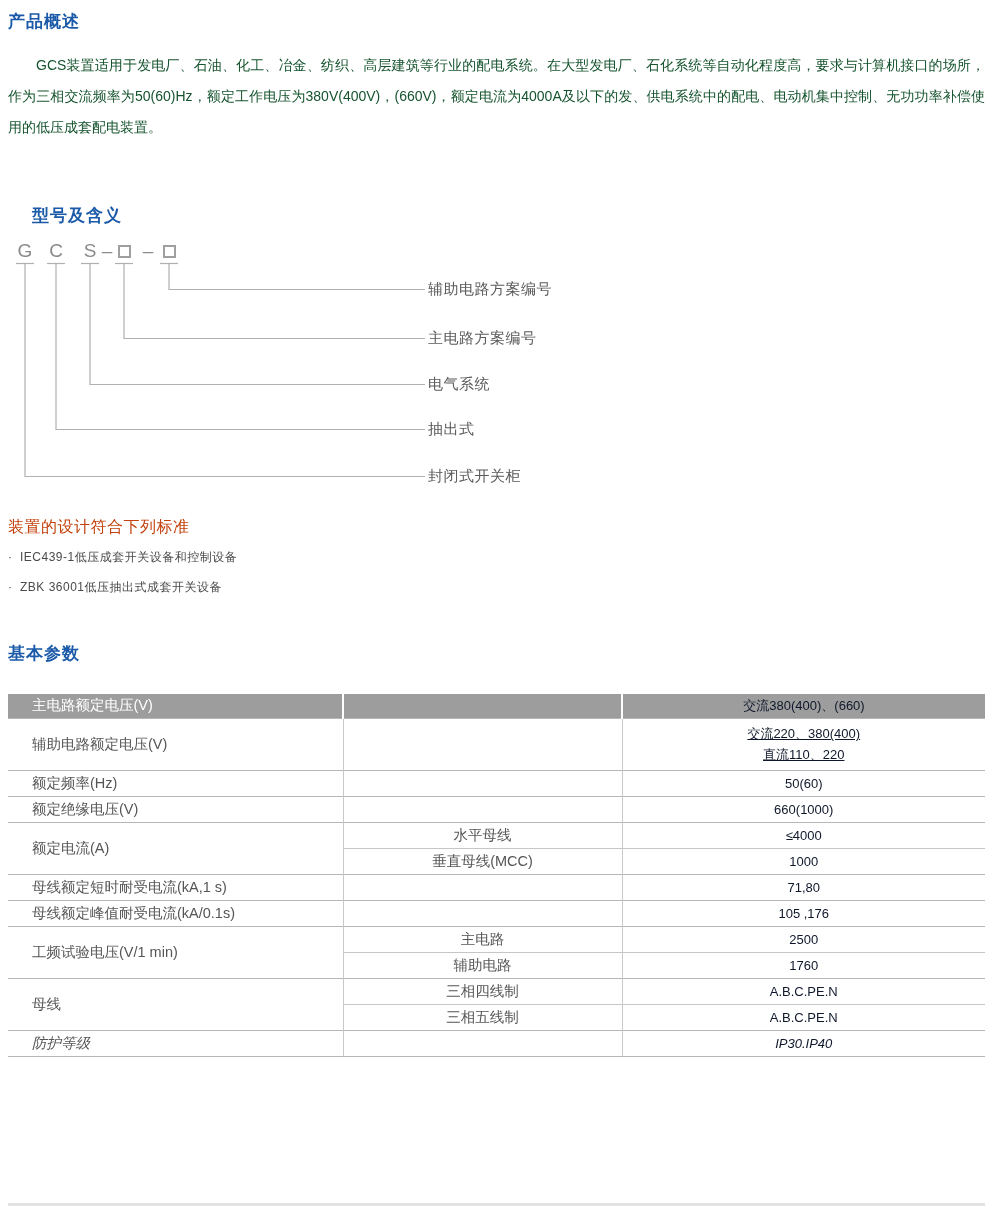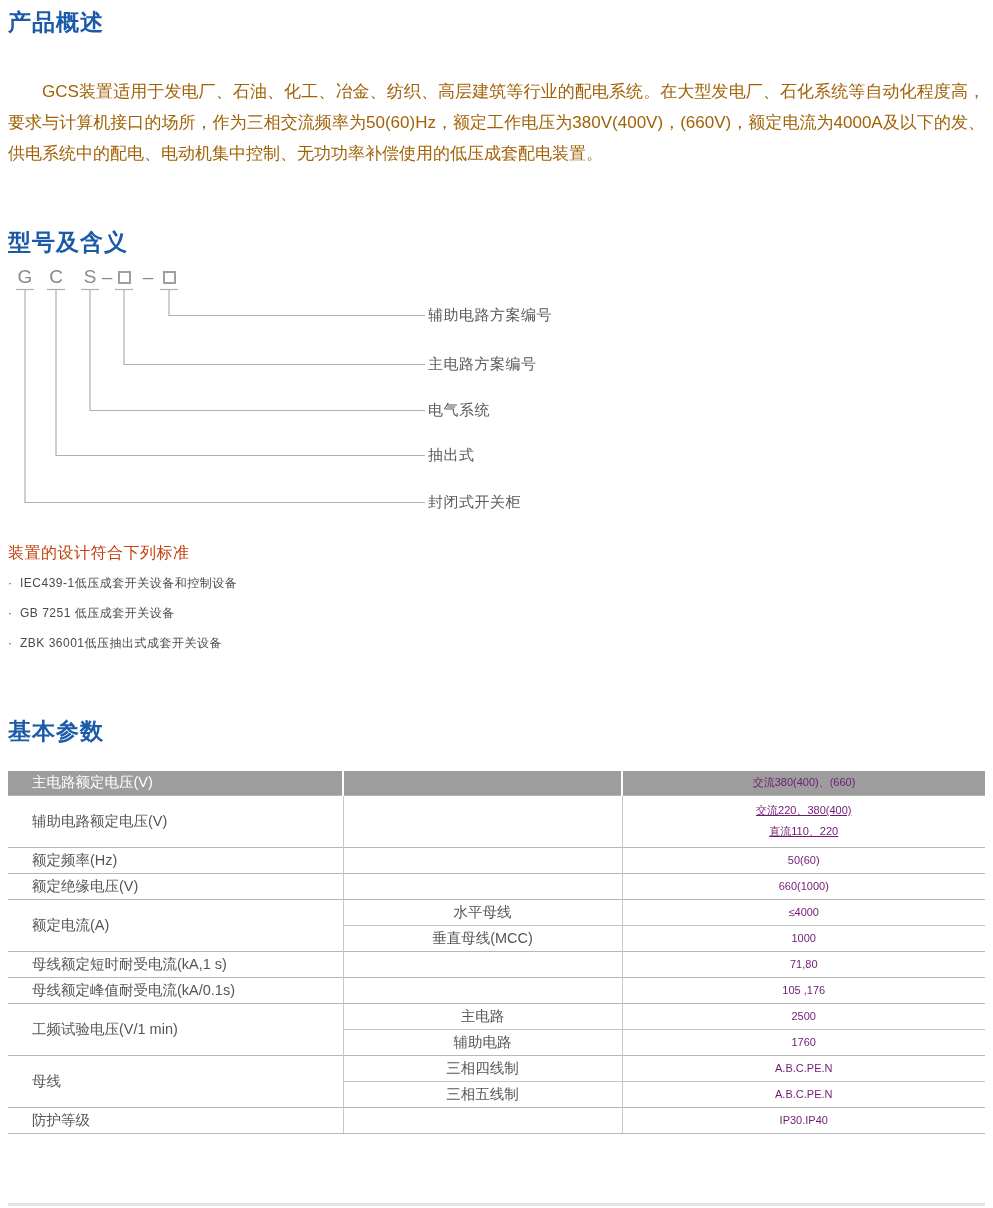--- a/index.html
+++ b/index.html
@@ -5,32 +5,32 @@
   * { margin: 0; padding: 0; box-sizing: border-box; }
   html, body { background: #ffffff; }
   body {
     width: 993px; height: 1208px; overflow: hidden;
     font-family: "Liberation Sans", sans-serif;
     position: relative;
   }
   .page { padding: 8px 8px 0 8px; width: 993px; }
 
   .section-heading {
-    font-size: 23px; line-height: 28px; font-weight: 600;
+    font-size: 17px; line-height: 28px; font-weight: 600;
     color: #1b5aa8; letter-spacing: 1px;
   }
   .h-overview  { margin-top: 0; }
-  .h-model     { margin-top: 59px; }
+  .h-model     { margin-top: 59px; margin-left: 24px; }
   .h-perf      { margin-top: 51px; }
-  .h-params    { margin-top: 63px; }
+  .h-params    { margin-top: 42px; }
 
   .overview-paragraph {
-    margin-top: 40px;
+    margin-top: 14px;
     width: 977px;
-    font-size: 17px; line-height: 31px; color: #a16207;
+    font-size: 14px; line-height: 31px; color: #14532d;
     text-indent: 2em; text-align: justify;
   }
 
   
   .model-diagram { position: relative; margin-top: 11px; height: 253px; width: 977px; }
   .code-glyph {
     position: absolute; top: 0; transform: translateX(-50%);
     font-size: 19px; line-height: 20px; color: #8a8a8a; letter-spacing: 0;
   }
   .code-box {
@@ -60,25 +60,25 @@
   .param-table col.c3 { width: 363px; }
   .param-table td { vertical-align: middle; }
   .param-table .head td {
     background: #9d9d9d; color: #ffffff; height: 24px;
     font-size: 14.5px;
   }
   .param-table .head td + td { border-left: 2px solid #ffffff; }
   .param-table .body-row td { border-top: 1px solid #b7b7b7; height: 26px; background: #ffffff; }
   .param-table .sub-split td { border-top: 1px solid #c6c6c6; }
   .param-table .tall td { height: 52px; }
-  .param-table .last td { border-bottom: 1px solid #b7b7b7; }
+  .param-table .last td { border-bottom: 1px solid #b7b7b7; font-style: italic; }
   .param-table td.lbl { text-align: left; padding-left: 24px; }
   .param-table td.mid, .param-table td.val { text-align: center; }
   .param-table .body-row td.mid, .param-table .body-row td.val { border-left: 1px solid #c9c9c9; }
-  .param-table td.val { font-size: 11px; color: #701a75; }
+  .param-table td.val { font-size: 13px; color: #0f172a; }
   .two-line { line-height: 21px; text-decoration: underline; }
 
   .footer-rule {
     position: absolute; left: 8px; top: 1203px; width: 977px; height: 3px;
     background: #e3e3e3;
   }
 </style>
 </head>
 <body>
 
@@ -115,21 +115,20 @@
 
     <div class="diagram-label" style="top:38px">辅助电路方案编号</div>
     <div class="diagram-label" style="top:87px">主电路方案编号</div>
     <div class="diagram-label" style="top:133px">电气系统</div>
     <div class="diagram-label" style="top:178px">抽出式</div>
     <div class="diagram-label" style="top:225px">封闭式开关柜</div>
   </div>
 
   <div class="perf-intro">装置的设计符合下列标准</div>
   <div class="perf-item"><span class="bullet">·</span><span>IEC439-1低压成套开关设备和控制设备</span></div>
-  <div class="perf-item"><span class="bullet">·</span><span>GB 7251 低压成套开关设备</span></div>
   <div class="perf-item"><span class="bullet">·</span><span>ZBK 36001低压抽出式成套开关设备</span></div>
 
   <h2 class="section-heading h-params">基本参数</h2>
 
   <table class="param-table">
     <colgroup>
         <col class="c1">
         <col class="c2">
         <col class="c3">
       </colgroup>

